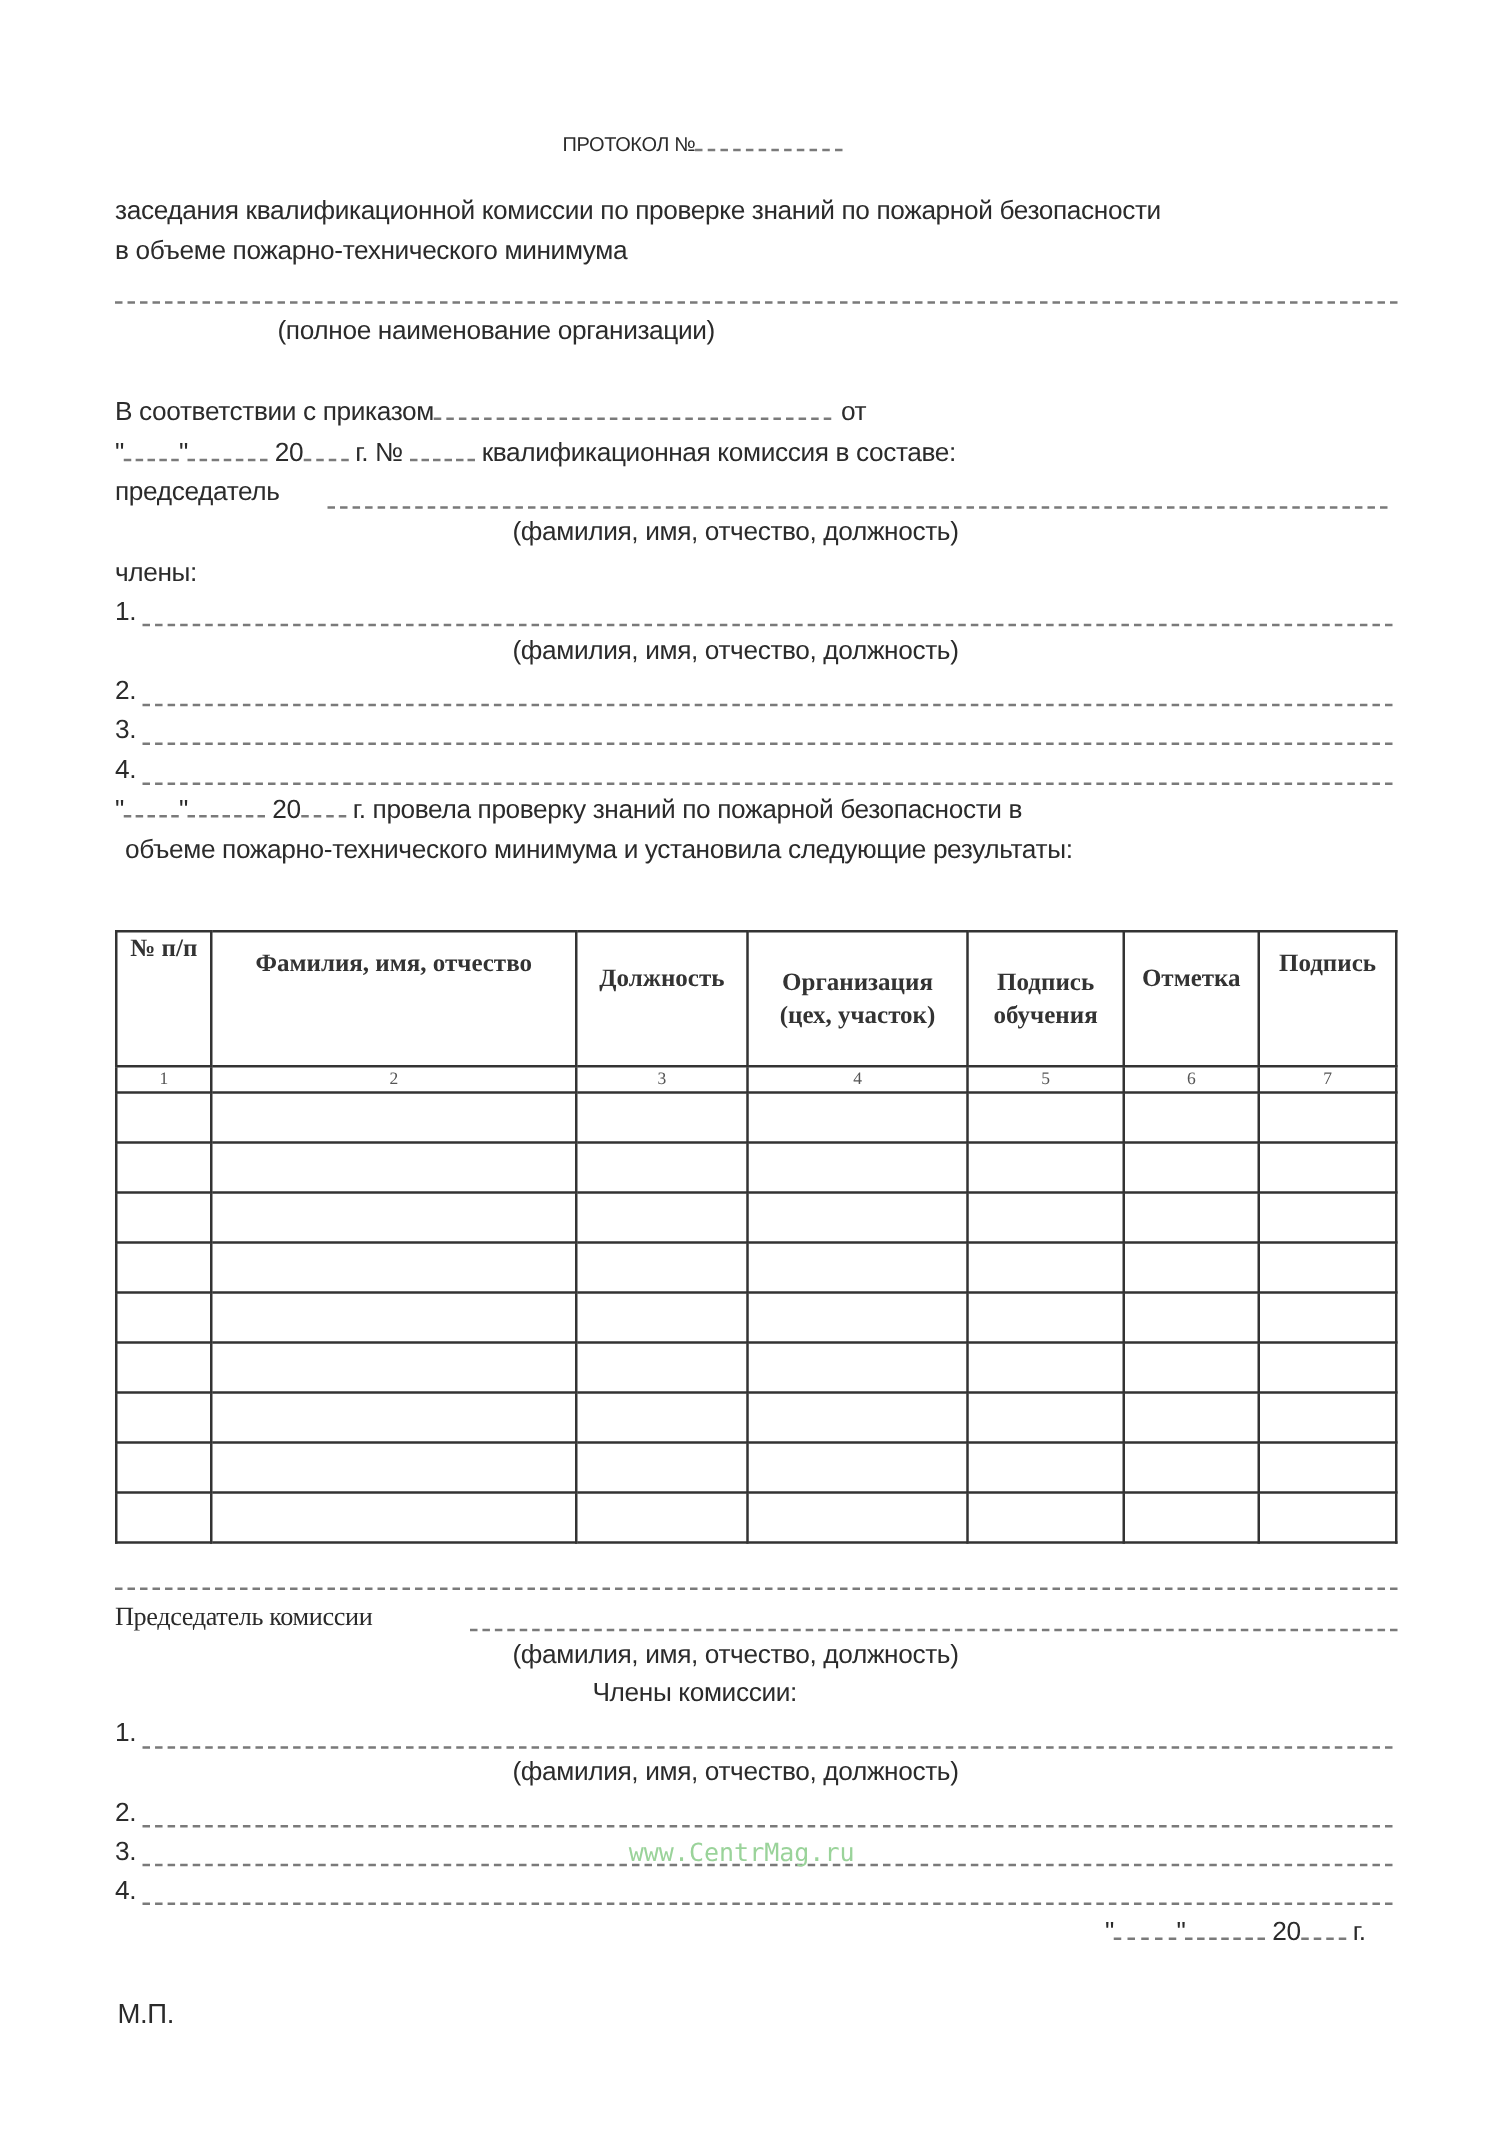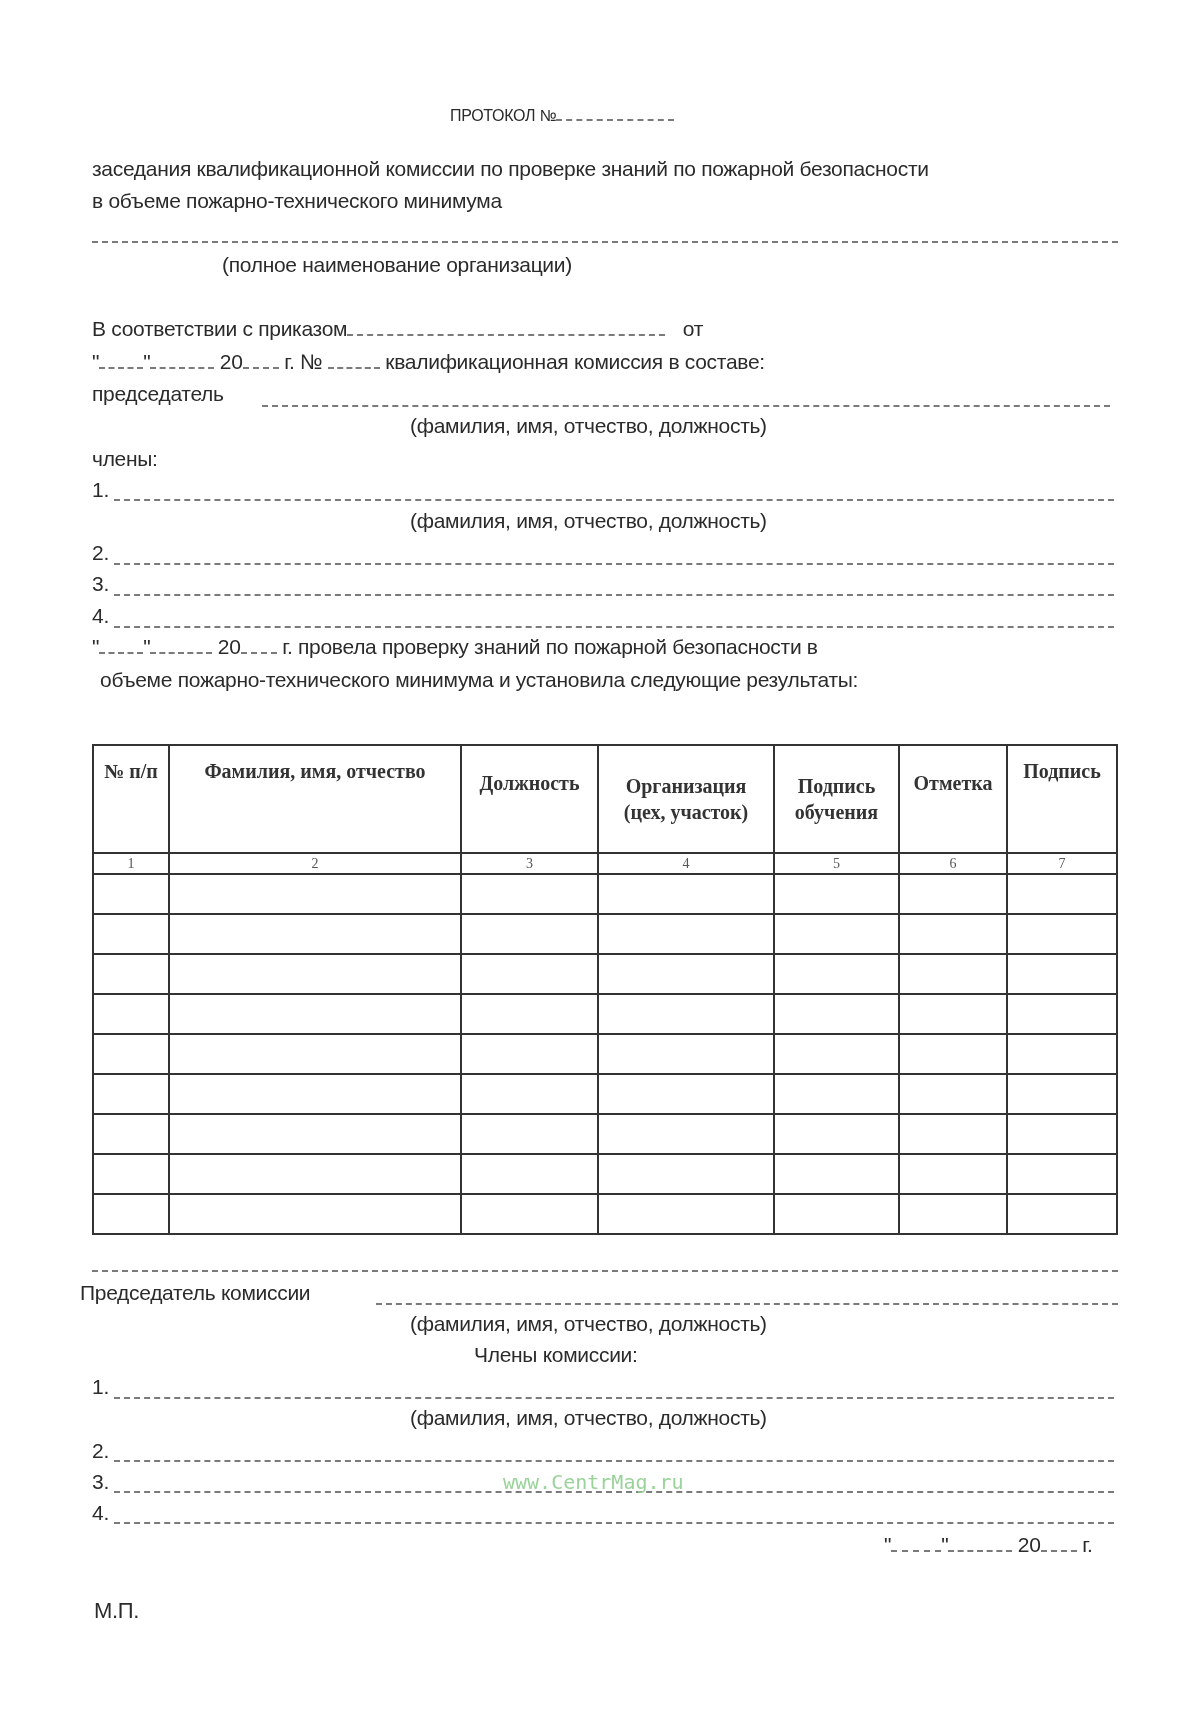--- a/index.html
+++ b/index.html
@@ -25,21 +25,21 @@
 </div>
 
 <div class="t" style="left:92px; top:156px;">заседания квалификационной комиссии по проверке знаний по пожарной безопасности</div>
 <div class="t" style="left:92px; top:188px;">в объеме пожарно-технического минимума</div>
 
 <div class="line" style="left:92px; top:241px; width:1026px;"></div>
 <div class="t" style="left:222px; top:252px;">(полное наименование организации)</div>
 
 <div class="t" style="left:92px; top:316px;">
   <span>В соответствии с приказом</span><span class="blank" style="width:318px;"></span>
-  <span style="margin-left:12px;">от</span>
+  <span style="margin-left:2px;">от</span>
 </div>
 
 <div class="t" style="left:92px; top:349px;">
   <span>"</span><span class="blank" style="width:44px;"></span><span>"</span><span class="blank" style="width:64px;"></span>
   <span>20</span><span class="blank" style="width:36px;"></span>
   <span>г. №</span>
   <span class="blank" style="width:52px;"></span>
   <span>квалификационная комиссия в составе:</span>
 </div>
 
@@ -72,21 +72,21 @@
     <col style="width:76px">
       <col style="width:292px">
       <col style="width:137px">
       <col style="width:176px">
       <col style="width:125px">
       <col style="width:108px">
       <col style="width:110px">
   </colgroup>
   <thead>
     <tr id="hdr-row">
-        <th style="vertical-align: top; padding-top: 12px; text-align: center;">
+        <th style="vertical-align: top;  text-align: center;">
           <div>№ п/п</div>
         </th>
         <th style="vertical-align: top; padding-top: 12px; border-radius: 31px;">
           <div>Фамилия, имя, отчество</div>
         </th>
         <th style="vertical-align: top; padding-top: 24px;">
           <div>Должность</div>
         </th>
         <th>
           <div>Организация</div>
@@ -192,21 +192,21 @@
         <td class="cell"></td>
         <td class="cell"></td>
         <td class="cell"></td>
         <td class="cell"></td>
         <td class="cell"></td>
       </tr>
     </tbody>
 </table>
 
 <div class="line" style="left:92px; top:1270px; width:1026px;"></div>
-<div class="t" style="left:80px; top:1280px;">Председатель комиссии</div>
+<div class="t" style="left:92px; top:1280px;font-family:Liberation Serif, serif;">Председатель комиссии</div>
 <div class="line" style="left:376px; top:1303px; width:742px;"></div>
 <div class="t" style="left:410px; top:1311px;">(фамилия, имя, отчество, должность)</div>
 <div class="t" style="left:474px; top:1342px;">Члены комиссии:</div>
 
 <div class="t" style="left:92px; top:1374px;">1.</div>
 <div class="line" style="left:114px; top:1397px; width:1000px;"></div>
 <div class="t" style="left:410px; top:1405px;">(фамилия, имя, отчество, должность)</div>
 <div class="t" style="left:92px; top:1438px;">2.</div>
 <div class="line" style="left:114px; top:1460px; width:1000px;"></div>
 <div class="t" style="left:92px; top:1469px;">3.</div>

